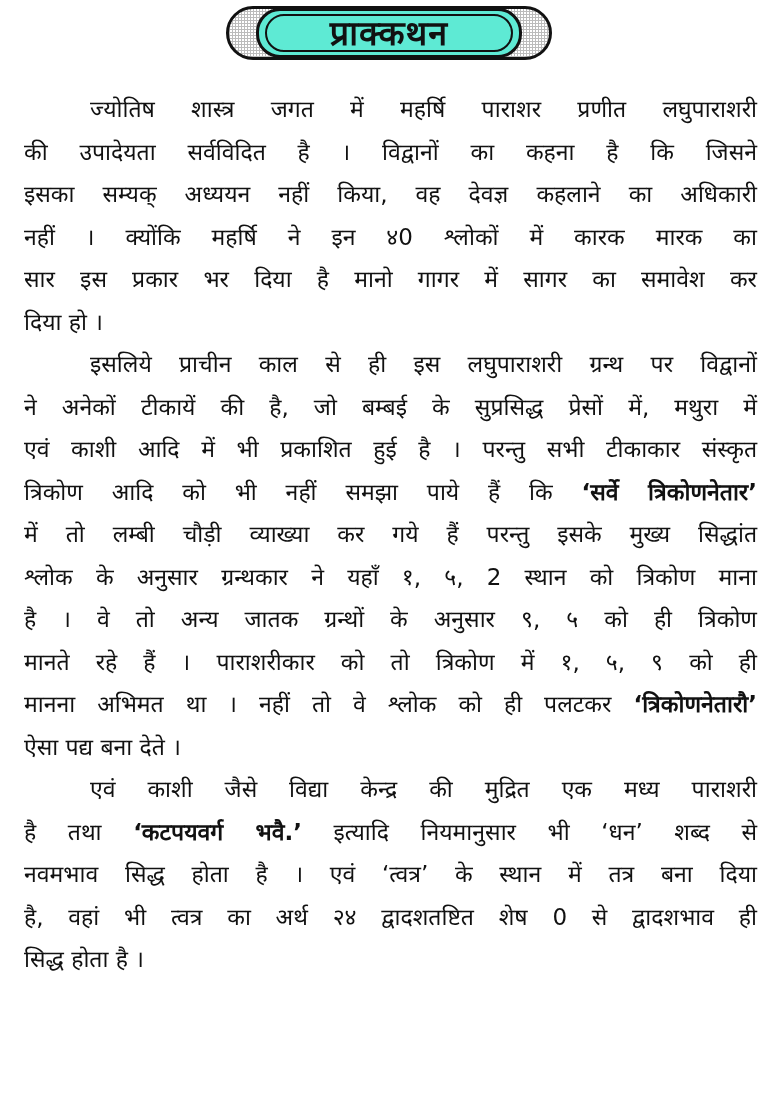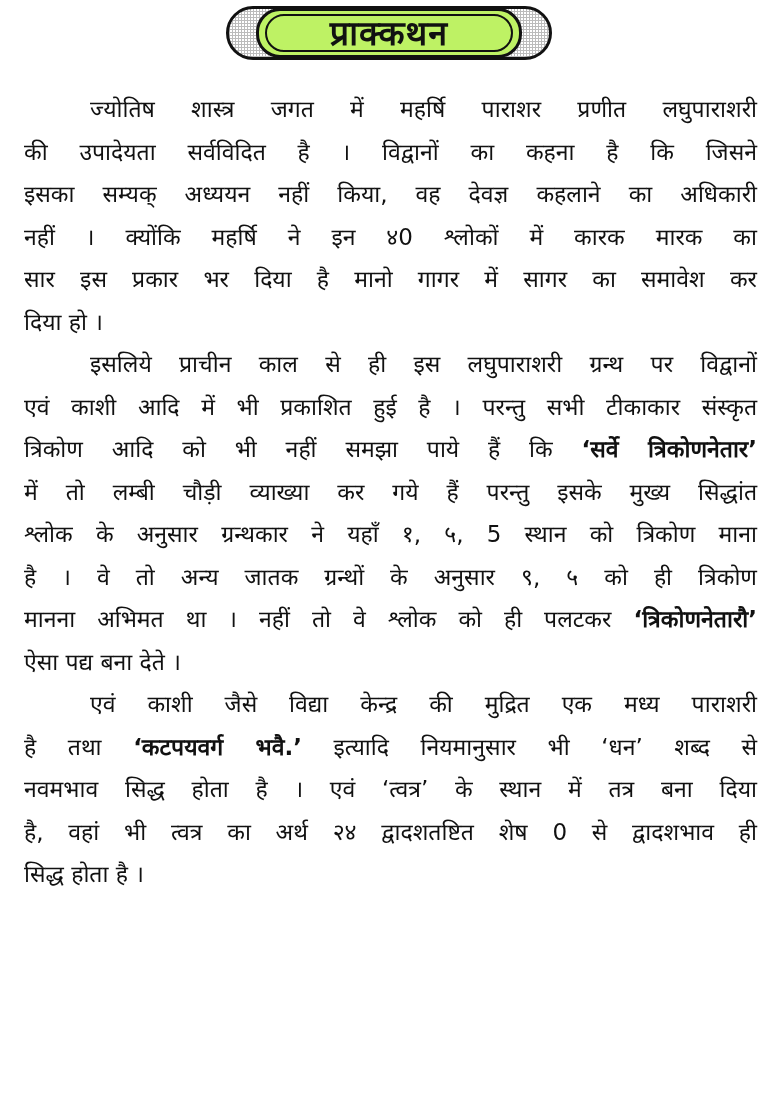--- a/index.html
+++ b/index.html
@@ -27,21 +27,21 @@
       left: 0; top: 0; right: 0; bottom: 0;
       border: 3px solid #111;
       border-radius: 27px;
       background:
         repeating-linear-gradient(0deg, #bbb 0 1px, transparent 1px 3px),
         repeating-linear-gradient(90deg, #bbb 0 1px, #fff 1px 3px);
     }
     .title-inner {
       position: absolute;
       left: 30px; right: 30px; top: 2px; bottom: 2px;
-      background: #bef264;
+      background: #5eead4;
       border: 3px solid #111;
       border-radius: 24px;
     }
     .title-inner2 {
       position: absolute;
       left: 6px; right: 6px; top: 3px; bottom: 3px;
       border: 2px solid #111;
       border-radius: 20px;
       display: flex;
       align-items: center;
@@ -101,25 +101,27 @@
     <span class="line indent">ज्योतिष शास्त्र जगत में महर्षि पाराशर प्रणीत लघुपाराशरी</span>
     <span class="line">की उपादेयता सर्वविदित है । विद्वानों का कहना है कि जिसने</span>
     <span class="line">इसका सम्यक् अध्ययन नहीं किया, वह देवज्ञ कहलाने का अधिकारी</span>
     <span class="line">नहीं । क्योंकि महर्षि ने इन ४0 श्लोकों में कारक मारक का</span>
     <span class="line">सार इस प्रकार भर दिया है मानो गागर में सागर का समावेश कर</span>
     <span class="line last">दिया हो ।</span>
   </div>
 
   <div class="para">
     <span class="line indent">इसलिये प्राचीन काल से ही इस लघुपाराशरी ग्रन्थ पर विद्वानों</span>
+    <span class="line">ने अनेकों टीकायें की है, जो बम्बई के सुप्रसिद्ध प्रेसों में, मथुरा में</span>
     <span class="line">एवं काशी आदि में भी प्रकाशित हुई है । परन्तु सभी टीकाकार संस्कृत</span>
     <span class="line"><span>त्रिकोण आदि को भी नहीं समझा पाये हैं कि </span><span class="b">‘सर्वे त्रिकोणनेतार’</span></span>
     <span class="line">में तो लम्बी चौड़ी व्याख्या कर गये हैं परन्तु इसके मुख्य सिद्धांत</span>
-    <span class="line">श्लोक के अनुसार ग्रन्थकार ने यहाँ १, ५, 5 स्थान को त्रिकोण माना</span>
+    <span class="line">श्लोक के अनुसार ग्रन्थकार ने यहाँ १, ५, 2 स्थान को त्रिकोण माना</span>
     <span class="line">है । वे तो अन्य जातक ग्रन्थों के अनुसार ९, ५ को ही त्रिकोण</span>
+    <span class="line">मानते रहे हैं । पाराशरीकार को तो त्रिकोण में १, ५, ९ को ही</span>
     <span class="line"><span>मानना अभिमत था । नहीं तो वे श्लोक को ही पलटकर </span><span class="b">‘त्रिकोणनेतारौ’</span></span>
     <span class="line last">ऐसा पद्य बना देते ।</span>
   </div>
 
   <div class="para">
     <span class="line indent">एवं काशी जैसे विद्या केन्द्र की मुद्रित एक मध्य पाराशरी</span>
     <span class="line"><span>है तथा </span><span class="b">‘कटपयवर्ग भवै.’</span><span> इत्यादि नियमानुसार भी ‘धन’ शब्द से</span></span>
     <span class="line">नवमभाव सिद्ध होता है । एवं ‘त्वत्र’ के स्थान में तत्र बना दिया</span>
     <span class="line">है, वहां भी त्वत्र का अर्थ २४ द्वादशतष्टित शेष 0 से द्वादशभाव ही</span>
     <span class="line last">सिद्ध होता है ।</span>

